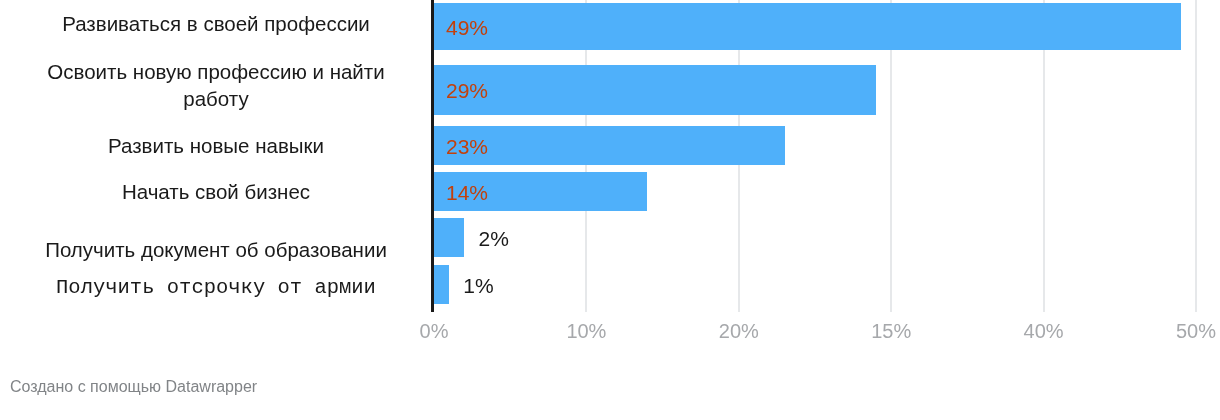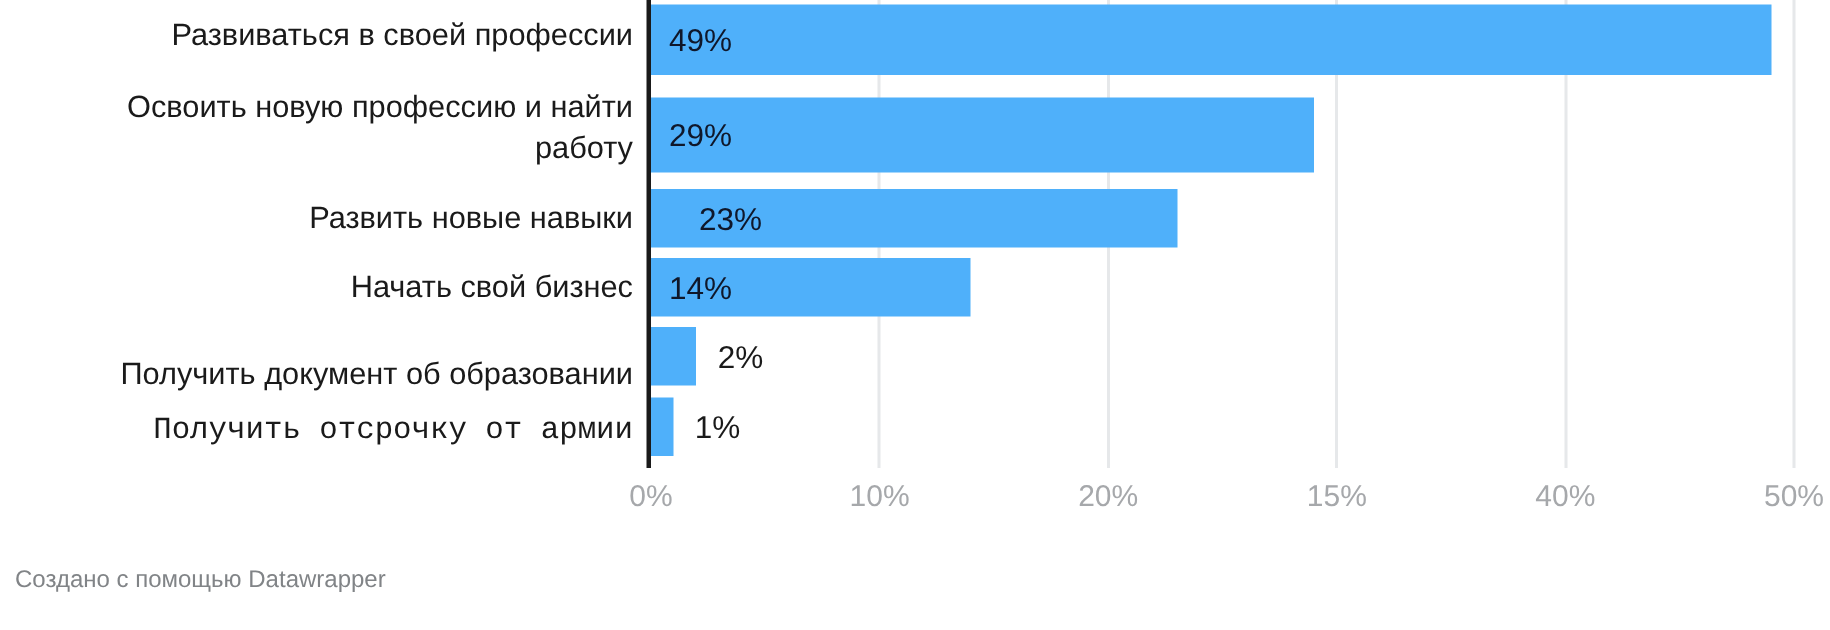--- a/index.html
+++ b/index.html
@@ -64,21 +64,21 @@
   .row {
     position: absolute;
     left: 0;
     width: 1220px;
   }
 
   .row-label {
     position: absolute;
     left: 10px;
     width: 412px;
-    text-align: right;
+    text-align: center;
     font-size: 20.5px;
     line-height: 27px;
     color: #1a1a1a;
     white-space: pre-line;
   }
 
   .bar-wrap {
     position: absolute;
     left: 434px;
     top: 0;
@@ -92,21 +92,21 @@
     height: 100%;
   }
 
   .bar-value {
     position: absolute;
     font-size: 21px;
     line-height: 1;
     white-space: nowrap;
   }
   .bar-value.inside {
-    color: #0f172a;
+    color: #c2410c;
     left: 12px;
   }
   .bar-value.outside {
     color: #1a1a1a;
   }
 
   
   .xaxis {
     position: absolute;
     left: 0;
@@ -160,21 +160,21 @@
 работу</div>
           <div class="bar-wrap" style="top: 65px; height: 50px;">
             <div class="bar" title="Освоить новую профессию и найти работу: 29%" style="width: 441.96px; background: rgb(79, 176, 250);"></div>
             <div class="bar-value inside" style="top: 15px;">29%</div>
           </div>
         </div>
         <div class="row" style="top: 0px;">
           <div class="row-label" style="top: 132px;">Развить новые навыки</div>
           <div class="bar-wrap" style="top: 126px; height: 39px;">
             <div class="bar" title="Развить новые навыки: 23%" style="width: 350.52px; background: rgb(79, 176, 250);"></div>
-            <div class="bar-value inside" style="top: 9.5px; margin-left: 20px;">23%</div>
+            <div class="bar-value inside" style="top: 9.5px;">23%</div>
           </div>
         </div>
         <div class="row" style="top: 0px;">
           <div class="row-label" style="top: 178px;">Начать свой бизнес</div>
           <div class="bar-wrap" style="top: 172px; height: 39px;">
             <div class="bar" title="Начать свой бизнес: 14%" style="width: 213.36px; background: rgb(79, 176, 250);"></div>
             <div class="bar-value inside" style="top: 9.5px;">14%</div>
           </div>
         </div>
         <div class="row" style="top: 0px;">

